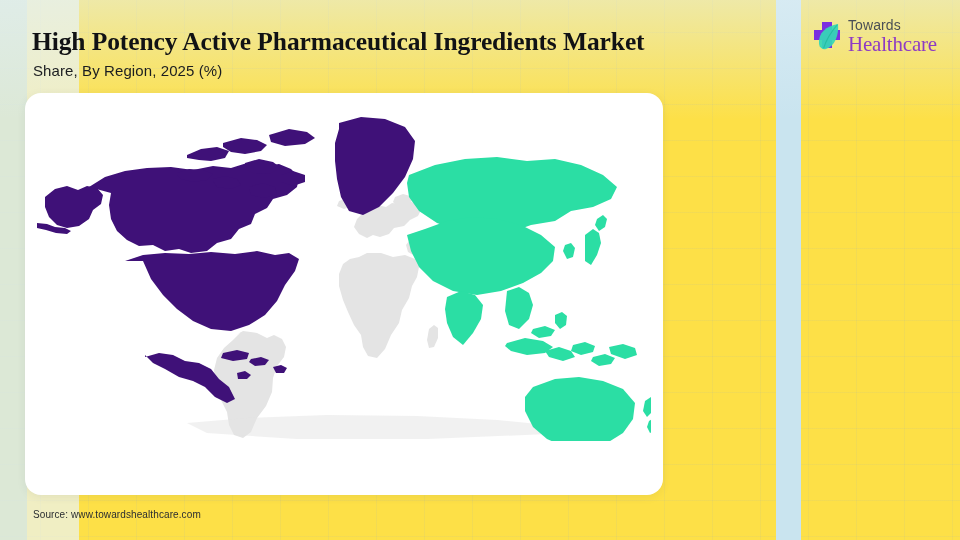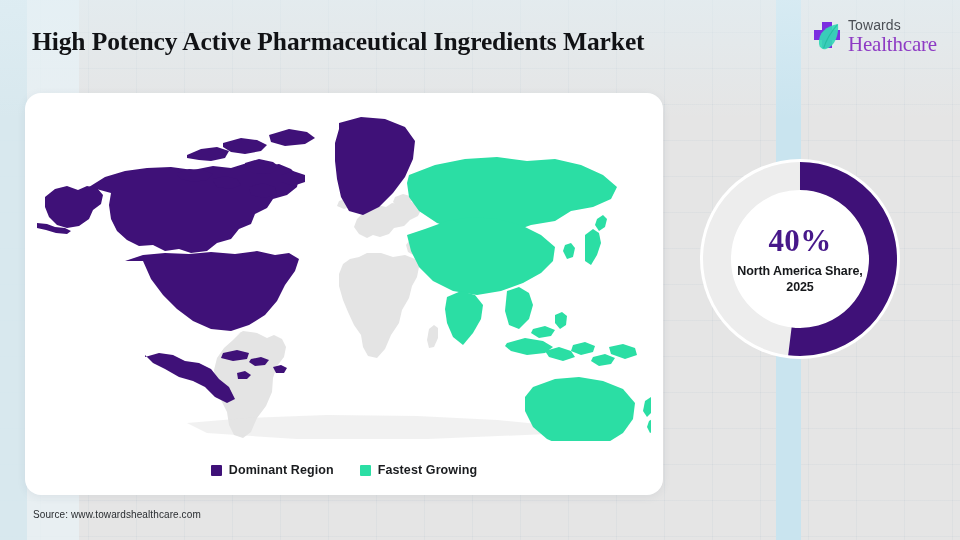--- a/index.html
+++ b/index.html
@@ -11,21 +11,21 @@
     height: 540px;
     overflow: hidden;
     font-family: "Liberation Sans", sans-serif;
     background: #ffffff;
   }
 
   #page {
     position: relative;
     width: 960px;
     height: 540px;
-    background: #e5e5e5;
+    background: #fde047;
     overflow: hidden;
   }
 
   
   .bg-grid {
     position: absolute;
     inset: 0;
     background-image:
       linear-gradient(to right, rgba(150,175,190,0.10) 1px, transparent 1px),
       linear-gradient(to bottom, rgba(150,175,190,0.10) 1px, transparent 1px);
@@ -206,20 +206,21 @@
 
 <div id="page">
 
   <div class="bg-grid"></div>
   <div class="bg-tint-left"></div>
   <div class="bg-tint-left2"></div>
   <div class="bg-band-right"></div>
   <div class="bg-wash"></div>
 
   <div class="title">High Potency Active Pharmaceutical Ingredients Market</div>
+  <div class="subtitle">Share, By Region, 2025 (%)</div>
 
   <div class="logo">
     <div class="logo-mark">
       <svg viewBox="0 0 34 34" width="34" height="34" aria-hidden="true">
         <path d="M12 2 h10 v8 h8 v10 h-8 v8 h-10 v-8 h-8 v-10 h8 z" fill="#7B2FE0"></path>
         <path d="M28 4 C16 6, 8 13, 9 24 C9.5 28, 13 30, 16 29 C25 26, 29 15, 28 4 Z" fill="#34D8B6" opacity="0.93"></path>
         <path d="M27.4 4.6 C21 12, 16 20, 13.6 28.4" stroke="#1FB99A" stroke-width="1.1" fill="none" opacity="0.75"></path>
       </svg>
     </div>
     <div class="logo-text">
@@ -322,40 +323,18 @@
                    -18 -8 -14 -12 -8 -16 0 -14 8 -10 z"></path>
 
           <path d="M560 344 l8 -3 6 3 -2 6 -8 2 -5 -4 z"></path>
 
           <path d="M608 300 l6 -4 4 4 -2 10 -6 6 -4 -6 z"></path>
           <path d="M612 320 l5 -3 4 4 -2 8 -6 3 -3 -6 z"></path>
         </g>
       </svg>
     </div>
 
-    <div class="legend">
-      <div class="legend-item">
-        <span class="legend-swatch" style="background:#3F1178"></span>
-        <span class="legend-label">Dominant Region</span>
-      </div>
-      <div class="legend-item">
-        <span class="legend-swatch" style="background:#2BDEA4"></span>
-        <span class="legend-label">Fastest Growing</span>
-      </div>
-    </div>
   </div>
 
-  <div class="donut">
-    <svg viewBox="0 0 208 208" width="208" height="208" aria-hidden="true">
-      <circle cx="104" cy="104" r="100" fill="#ffffff"></circle>
-      <circle cx="104" cy="104" r="83" fill="none" stroke="#EDEDED" stroke-width="28"></circle>
-
-      <path id="donut-arc" d="M 104 21 A 83 83 0 1 1 93.88 186.38" fill="none" stroke="#3F1178" stroke-width="28" stroke-linecap="butt"></path>
-    </svg>
-    <div class="donut-center">
-      <div class="donut-value">40%</div>
-      <div class="donut-caption">North America Share, 2025</div>
-    </div>
-  </div>
 
   <div class="source">Source: www.towardshealthcare.com</div>
 
 </div>
 
 </body></html>

